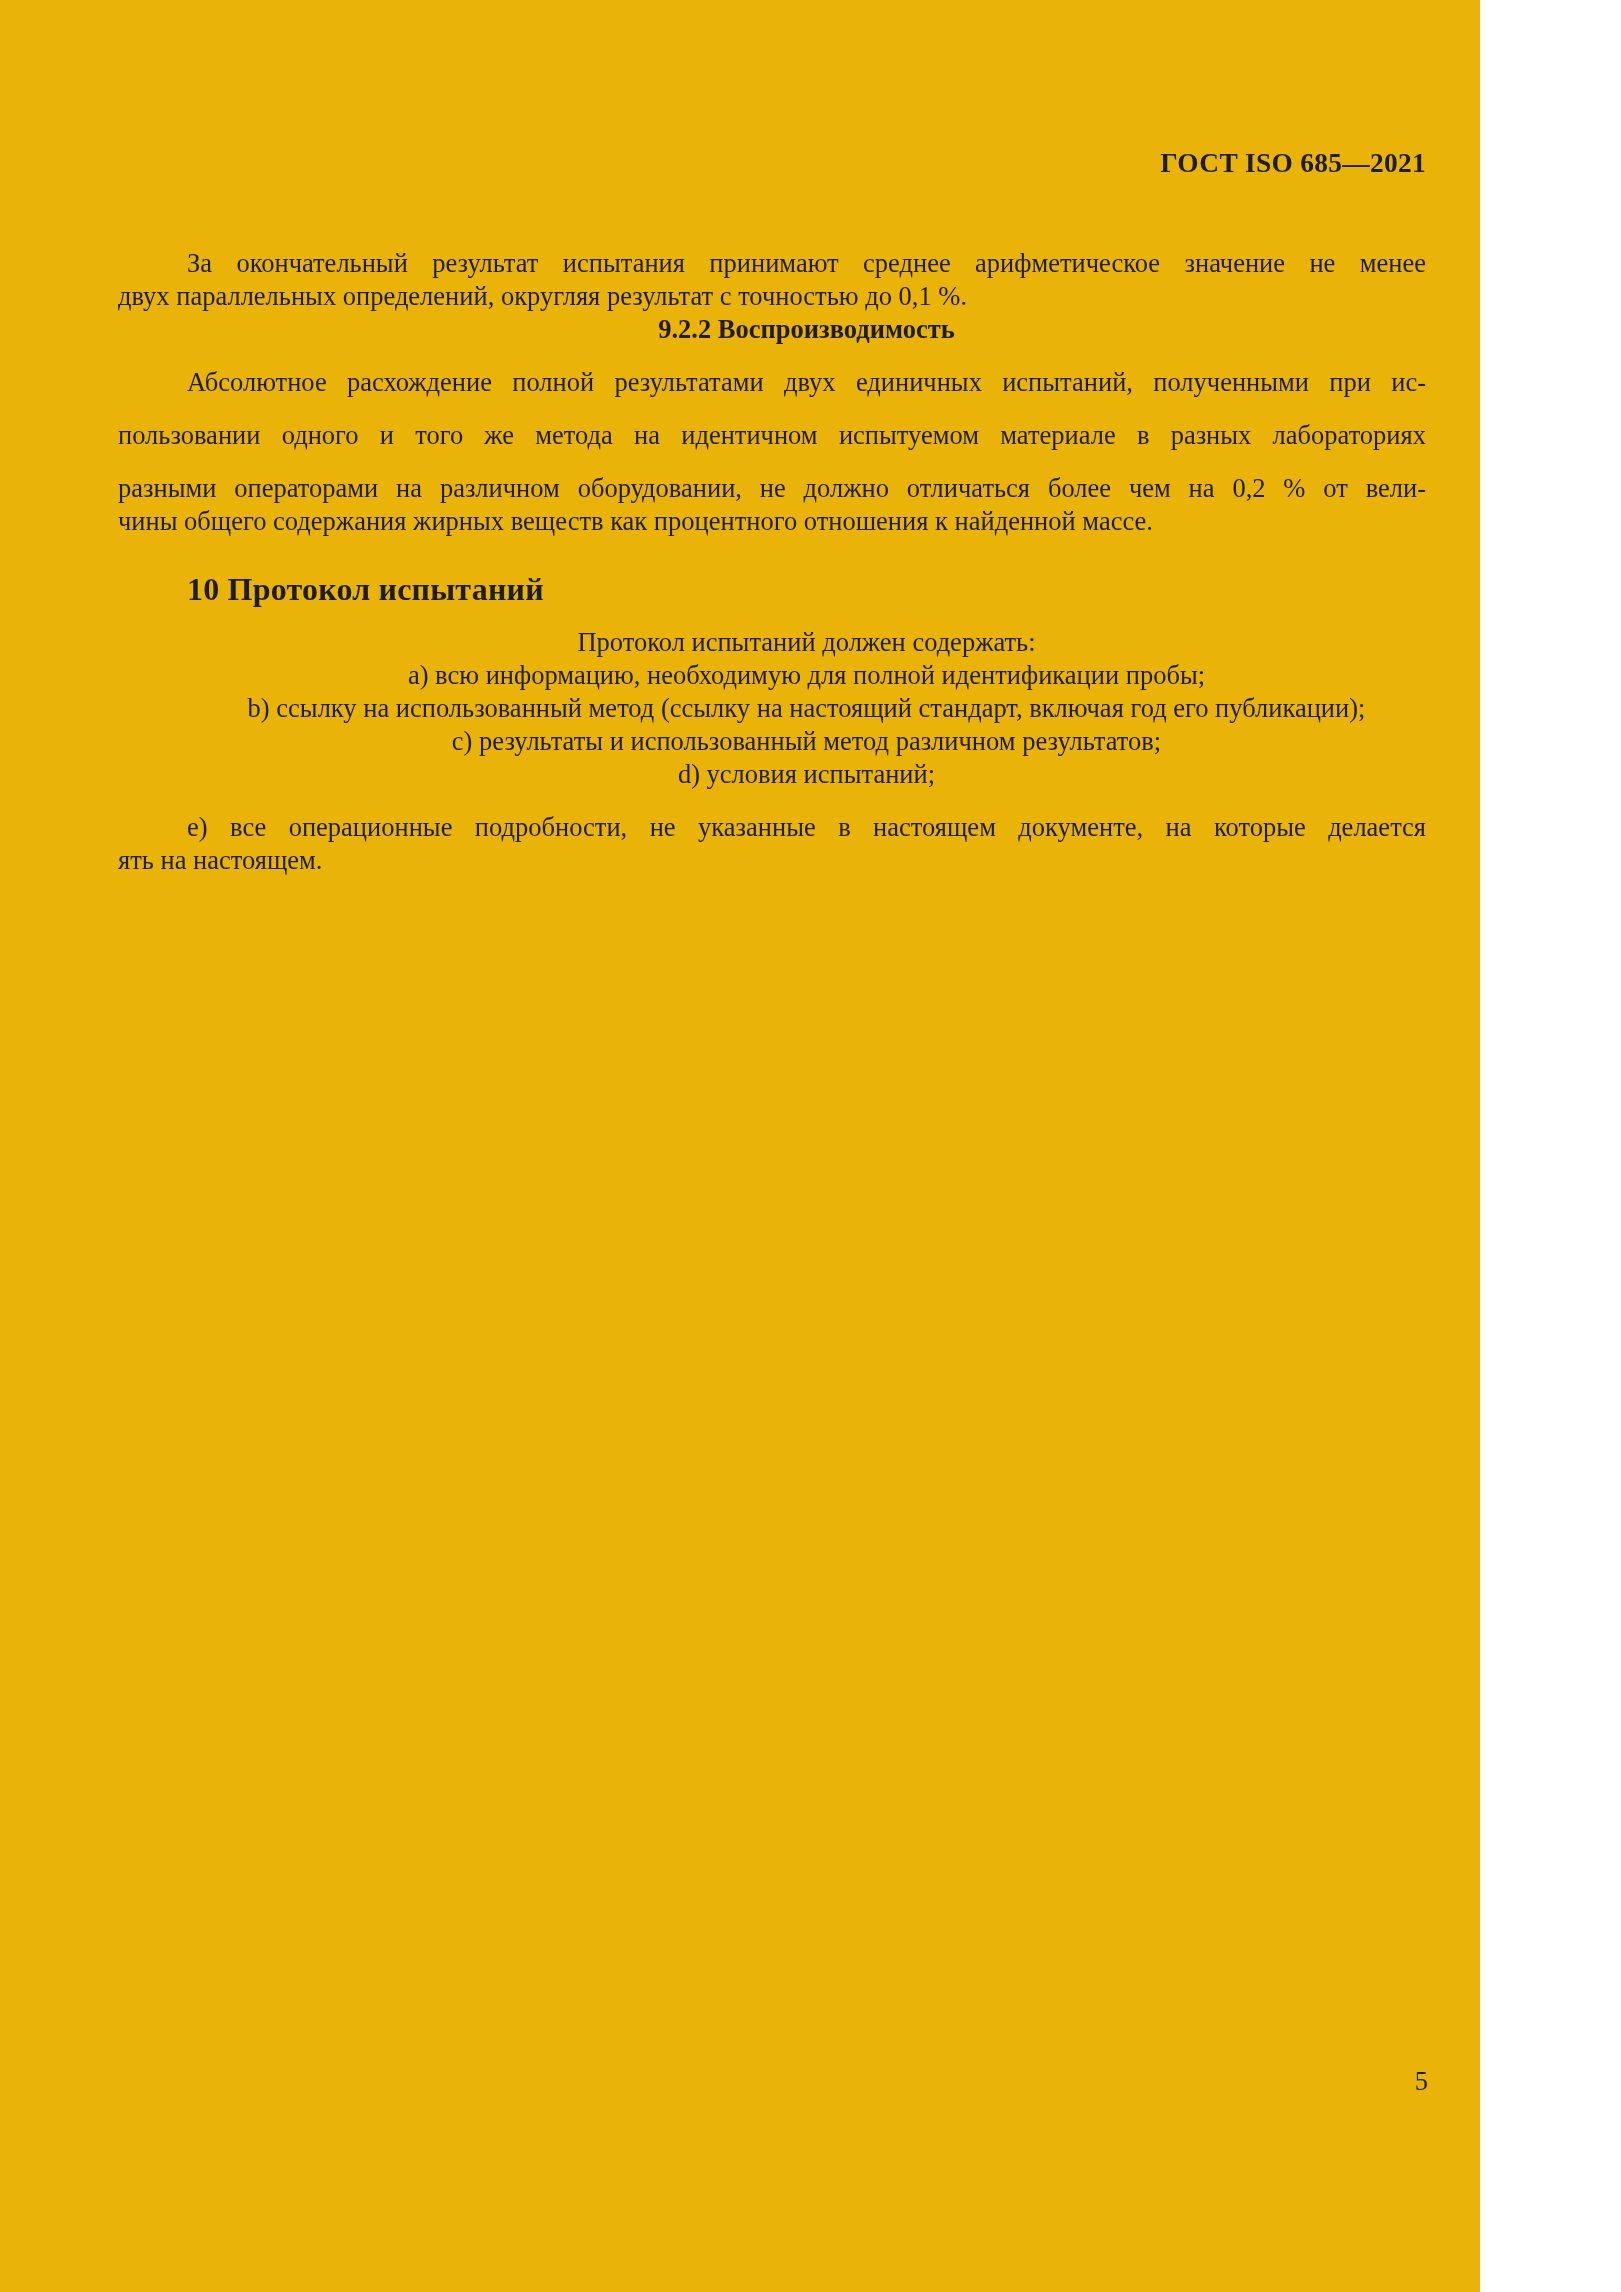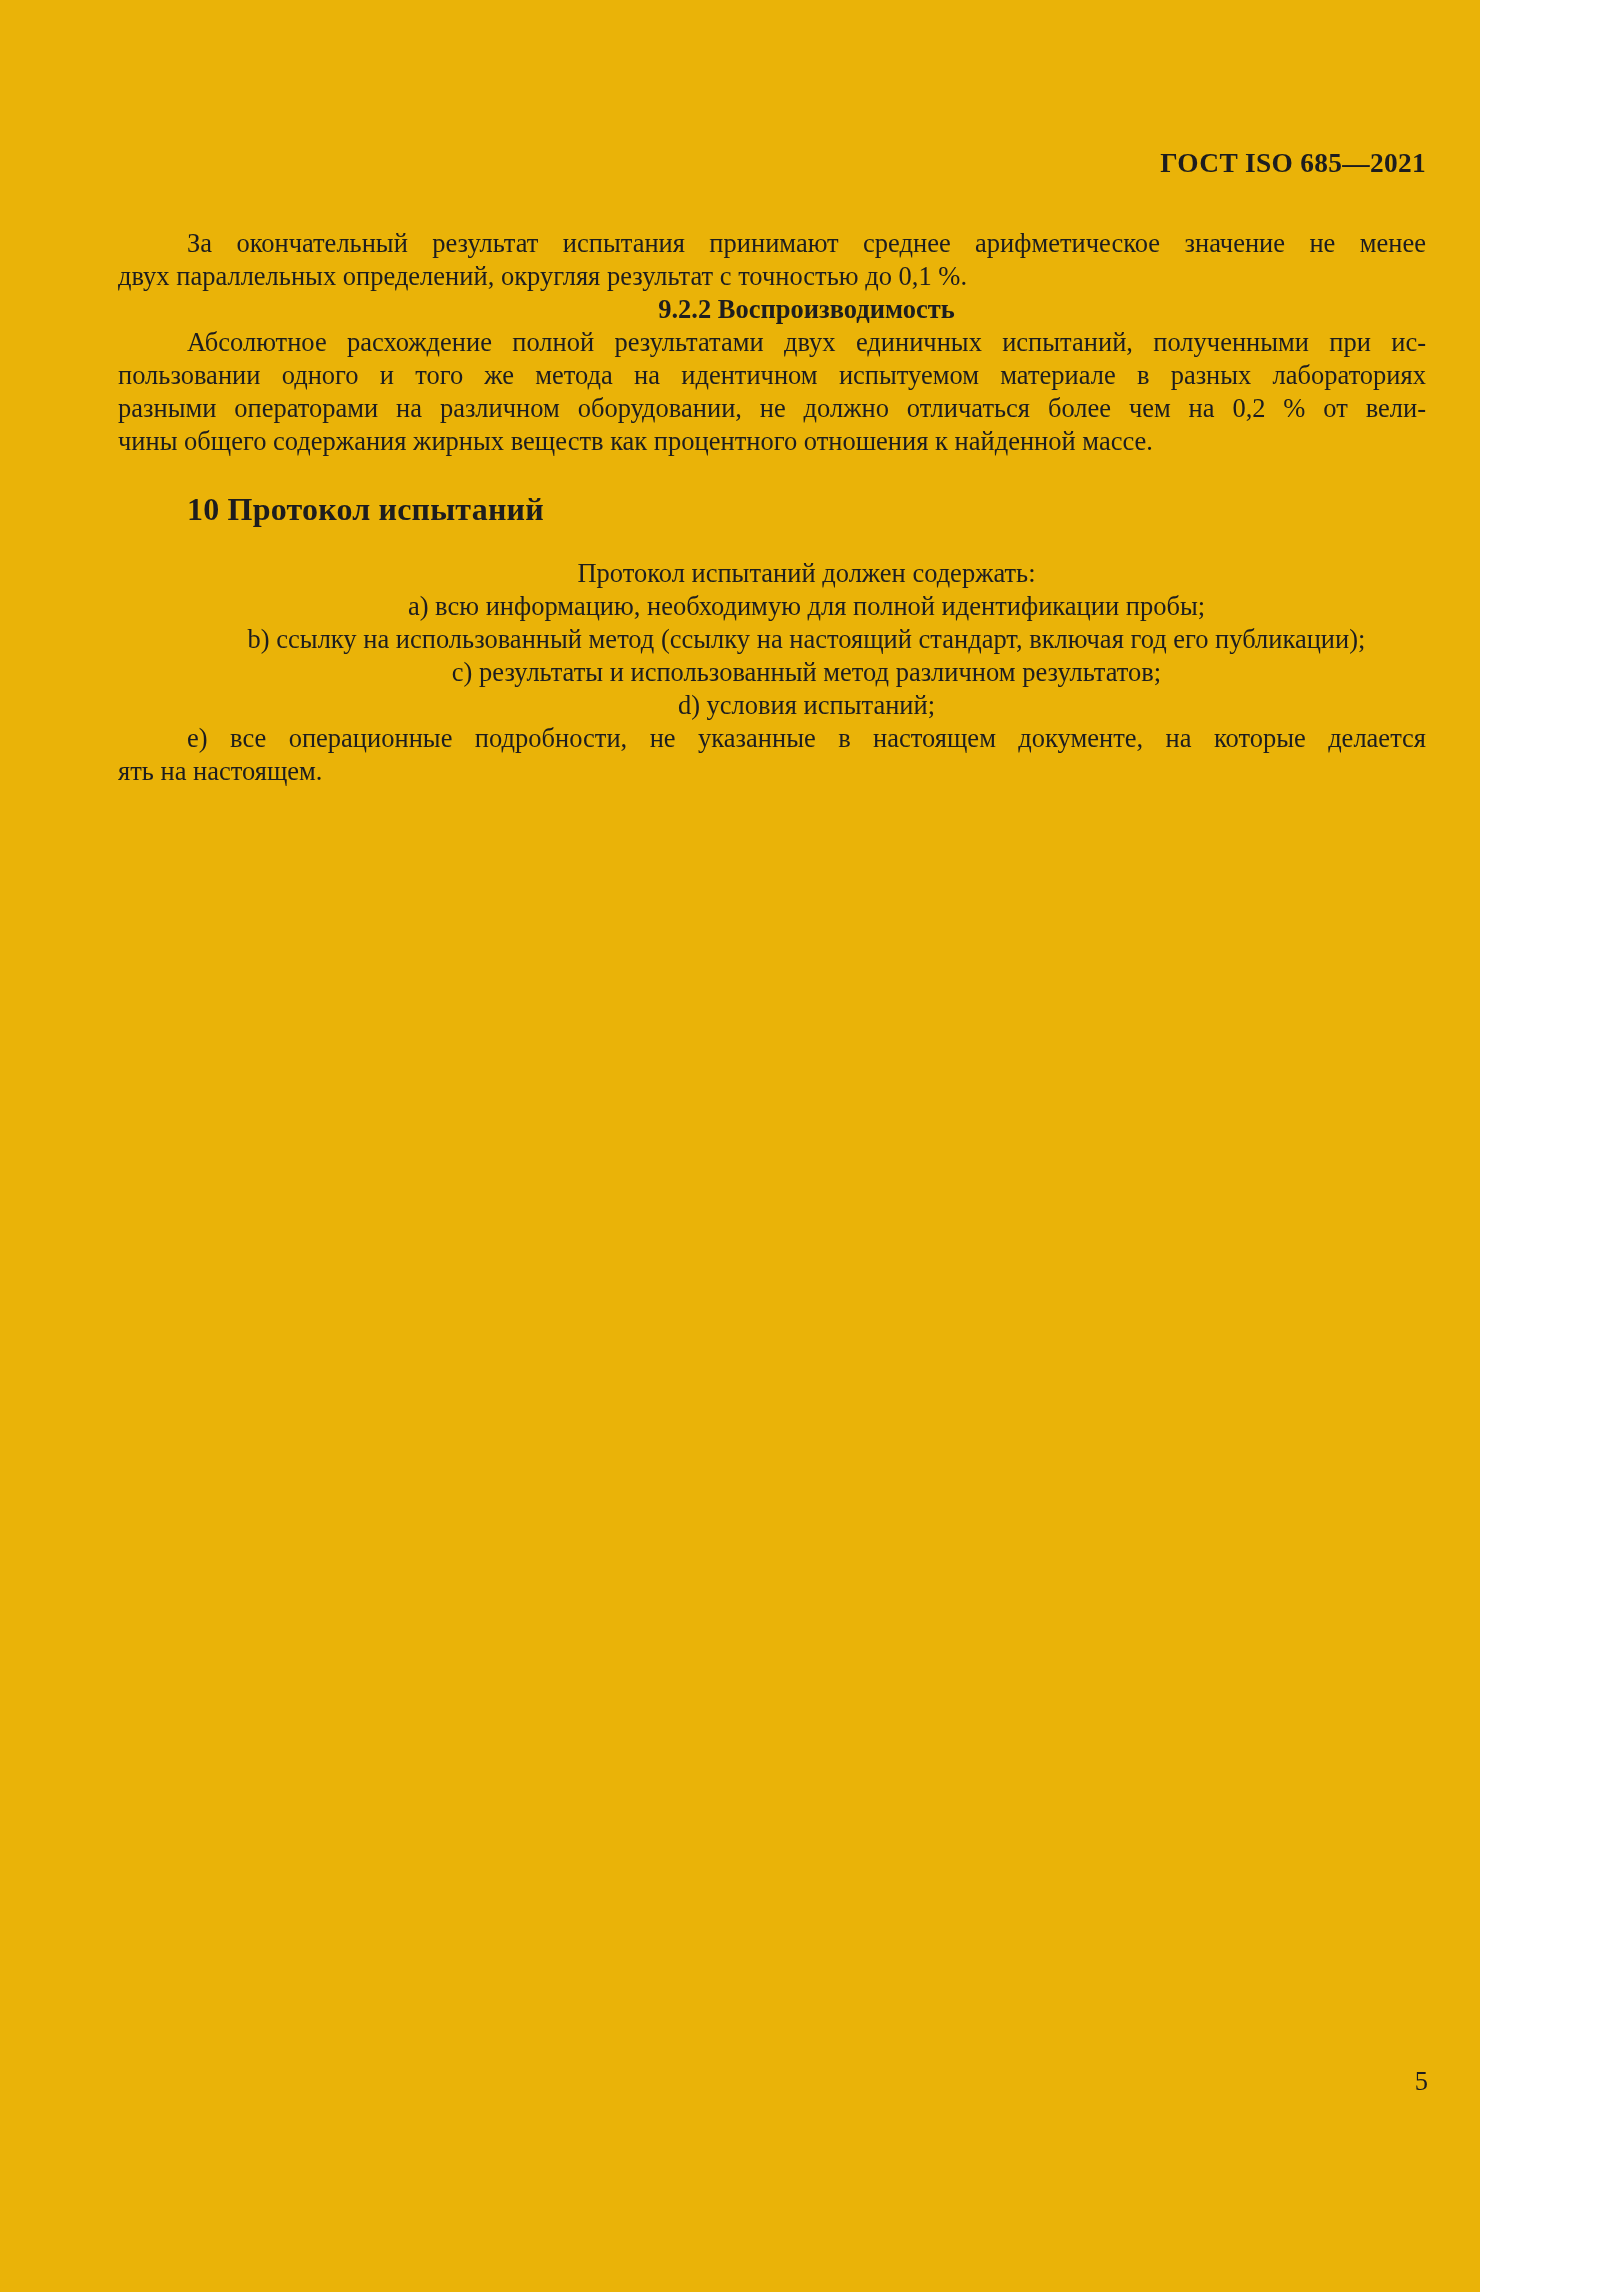--- a/index.html
+++ b/index.html
@@ -33,31 +33,32 @@
     left: 118px;
     width: 1308px;
     font-size: 26.5px;
     line-height: 33px;
   }
   .line { white-space: normal; }
   .indent { padding-left: 69px; text-align: center; }
   .jline {
     text-align: justify;
     text-align-last: justify;
+    margin-top: 20px;
   }
   .bold { font-weight: bold; }
   .section-heading {
     font-size: 32px;
     font-weight: bold;
     line-height: 39px;
     margin: 32px 0 0 0;
     padding-left: 69px;
     letter-spacing: 0.2px;
   }
-  .after-heading { margin-top: 28px; }
+  .after-heading { margin-top: 17px; }
   .page-number {
     position: absolute;
     top: 2065px;
     left: 118px;
     width: 1310px;
     text-align: right;
     font-size: 26.5px;
     line-height: 33px;
   }
 </style>

